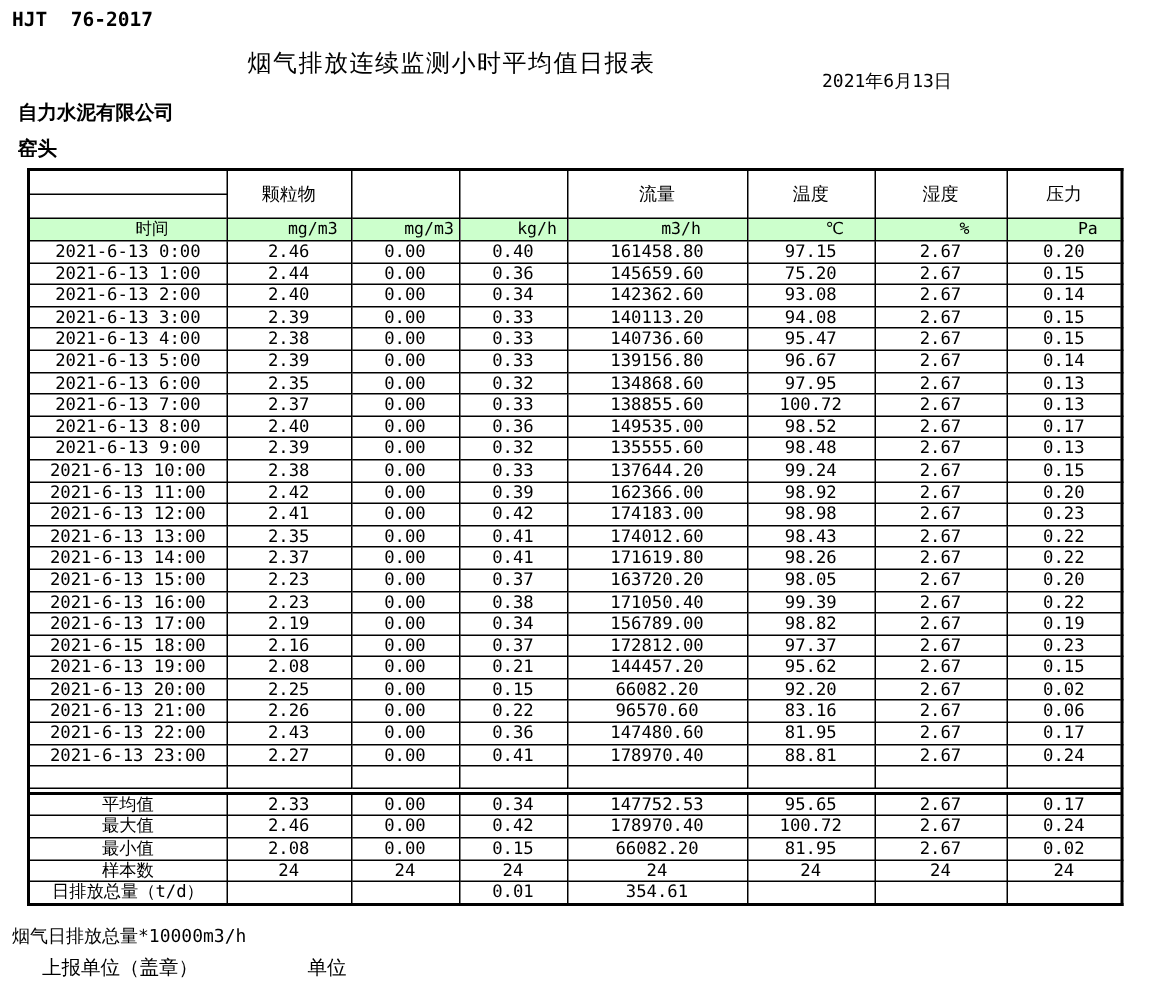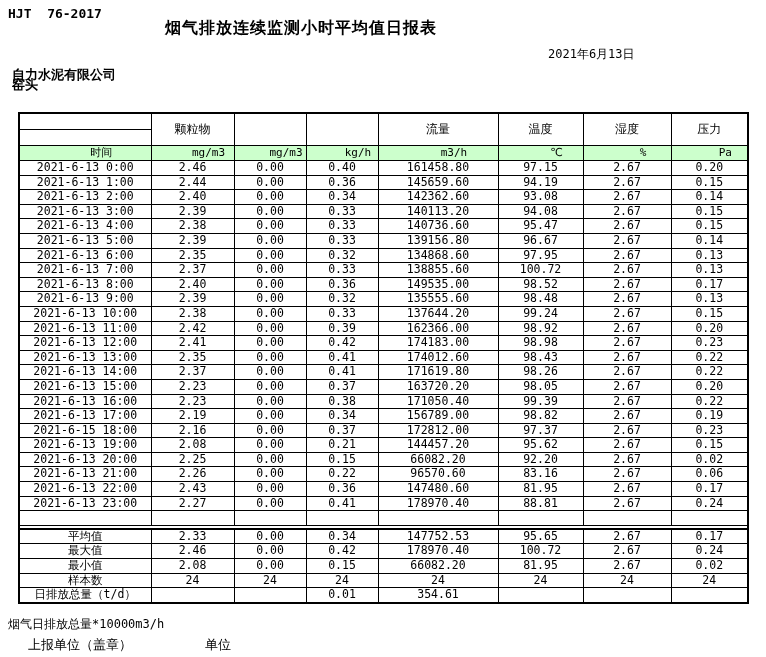--- a/index.html
+++ b/index.html
@@ -3,24 +3,24 @@
 <meta charset="utf-8">
 <style>
   html,body{margin:0;padding:0;}
   body{
     width:766px;height:657px;background:#ffffff;color:#000;
     font-family:"DejaVu Sans Mono","DejaVu Sans","Liberation Sans",sans-serif;
     position:relative;overflow:hidden;
   }
   .abs{position:absolute;}
   .std{left:8px;top:6px;font-weight:bold;font-size:13px;white-space:pre;}
-  .title{left:165px;top:18px;font-weight:bold;font-size:16px;letter-spacing:1px;}
+  .title{left:165px;top:32px;font-weight:normal;font-size:16px;letter-spacing:1px;}
   .date{left:548px;top:46px;font-size:12px;}
   .company{left:12px;top:66px;font-weight:bold;font-size:13px;}
-  .loc{left:12px;top:76px;font-weight:bold;font-size:13px;}
+  .loc{left:12px;top:90px;font-weight:bold;font-size:13px;}
 
   table.report{
     position:absolute;left:18px;top:112px;
     border-collapse:collapse;table-layout:fixed;width:729px;
     border:2px solid #000;
     font-size:11.5px;
   }
   table.report td{
     border:1px solid #000;
     text-align:center;vertical-align:middle;
@@ -92,21 +92,21 @@
         <td>97.15</td>
         <td>2.67</td>
         <td>0.20</td>
       </tr>
       <tr>
         <td>2021-6-13 1:00</td>
         <td>2.44</td>
         <td>0.00</td>
         <td>0.36</td>
         <td>145659.60</td>
-        <td>94.19</td>
+        <td>75.20</td>
         <td>2.67</td>
         <td>0.15</td>
       </tr>
       <tr>
         <td>2021-6-13 2:00</td>
         <td>2.40</td>
         <td>0.00</td>
         <td>0.34</td>
         <td>142362.60</td>
         <td>93.08</td>

